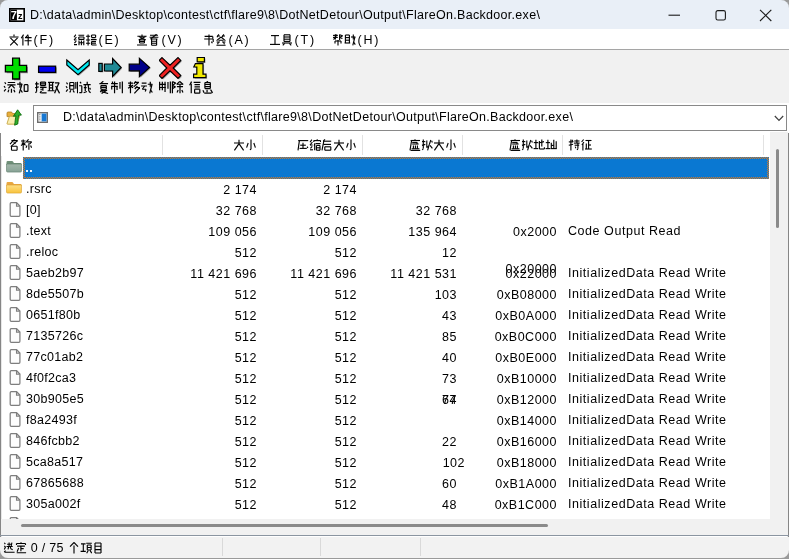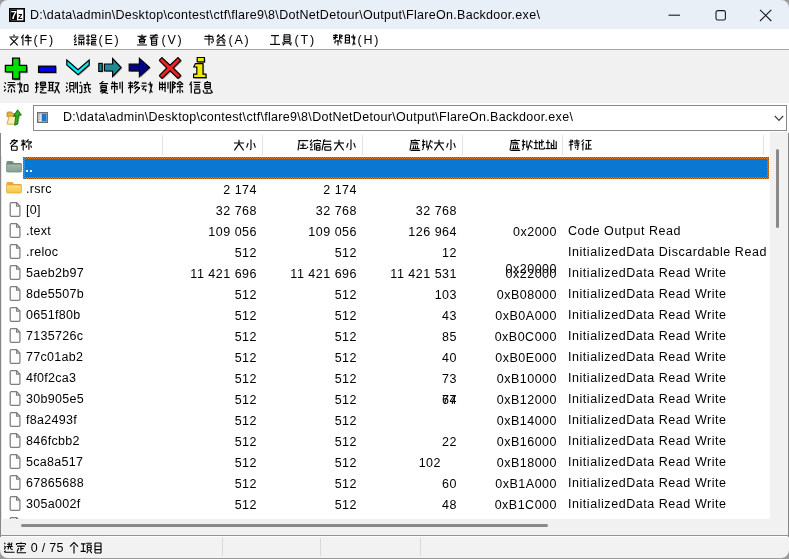--- a/index.html
+++ b/index.html
@@ -747,33 +747,32 @@
     <div class="num" style="right:532px;top:203.6px">32 768</div>
     <div class="num" style="right:432px;top:203.6px">32 768</div>
     <div class="num" style="right:332px;top:203.6px">32 768</div>
     <svg style="position:absolute;left:9px;top:222.7px" width="12" height="15" viewBox="0 0 12 15">
 <path d="M1.2,1.7 Q1.2,0.7 2.2,0.7 L7.6,0.7 L10.9,4 L10.9,13.3 Q10.9,14.3 9.9,14.3 L2.2,14.3 Q1.2,14.3 1.2,13.3 Z" fill="#fdfdfd" stroke="#7e7e7e" stroke-width="1.25"></path>
 <path d="M7.5,0.9 L7.5,4.1 L10.7,4.1" fill="none" stroke="#7e7e7e" stroke-width="1.1"></path>
 </svg>
     <div class="tx" style="left:26px;top:223.5px">.text</div>
     <div class="num" style="right:532px;top:224.6px">109 056</div>
     <div class="num" style="right:432px;top:224.6px">109 056</div>
-    <div class="num" style="right:332px;top:224.6px">126 964</div>
+    <div class="num" style="right:332px;top:224.6px">135 964</div>
     <div class="num" style="right:232px;top:224.6px">0x2000</div>
     <div class="tx" style="left:568px;top:223.5px;letter-spacing:0.55px">Code Output Read</div>
     <svg style="position:absolute;left:9px;top:243.7px" width="12" height="15" viewBox="0 0 12 15">
 <path d="M1.2,1.7 Q1.2,0.7 2.2,0.7 L7.6,0.7 L10.9,4 L10.9,13.3 Q10.9,14.3 9.9,14.3 L2.2,14.3 Q1.2,14.3 1.2,13.3 Z" fill="#fdfdfd" stroke="#7e7e7e" stroke-width="1.25"></path>
 <path d="M7.5,0.9 L7.5,4.1 L10.7,4.1" fill="none" stroke="#7e7e7e" stroke-width="1.1"></path>
 </svg>
     <div class="tx" style="left:26px;top:244.5px">.reloc</div>
     <div class="num" style="right:532px;top:245.6px">512</div>
     <div class="num" style="right:432px;top:245.6px">512</div>
     <div class="num" style="right:332px;top:245.6px">12</div>
     <div class="num" style="right:232px;top:262px">0x20000</div>
-    <div class="tx" style="left:568px;top:244.5px;letter-spacing:0.55px">InitializedData Discardable Read</div>
     <svg style="position:absolute;left:9px;top:264.7px" width="12" height="15" viewBox="0 0 12 15">
 <path d="M1.2,1.7 Q1.2,0.7 2.2,0.7 L7.6,0.7 L10.9,4 L10.9,13.3 Q10.9,14.3 9.9,14.3 L2.2,14.3 Q1.2,14.3 1.2,13.3 Z" fill="#fdfdfd" stroke="#7e7e7e" stroke-width="1.25"></path>
 <path d="M7.5,0.9 L7.5,4.1 L10.7,4.1" fill="none" stroke="#7e7e7e" stroke-width="1.1"></path>
 </svg>
     <div class="tx" style="left:26px;top:265.5px">5aeb2b97</div>
     <div class="num" style="right:532px;top:266.6px">11 421 696</div>
     <div class="num" style="right:432px;top:266.6px">11 421 696</div>
     <div class="num" style="right:332px;top:266.6px">11 421 531</div>
     <div class="num" style="right:232px;top:266.6px">0x22000</div>
     <div class="tx" style="left:568px;top:265.5px;letter-spacing:0.55px">InitializedData Read Write</div>
@@ -857,21 +856,21 @@
     <div class="num" style="right:332px;top:434.6px">22</div>
     <div class="num" style="right:232px;top:434.6px">0xB16000</div>
     <div class="tx" style="left:568px;top:433.5px;letter-spacing:0.55px">InitializedData Read Write</div>
     <svg style="position:absolute;left:9px;top:453.7px" width="12" height="15" viewBox="0 0 12 15">
 <path d="M1.2,1.7 Q1.2,0.7 2.2,0.7 L7.6,0.7 L10.9,4 L10.9,13.3 Q10.9,14.3 9.9,14.3 L2.2,14.3 Q1.2,14.3 1.2,13.3 Z" fill="#fdfdfd" stroke="#7e7e7e" stroke-width="1.25"></path>
 <path d="M7.5,0.9 L7.5,4.1 L10.7,4.1" fill="none" stroke="#7e7e7e" stroke-width="1.1"></path>
 </svg>
     <div class="tx" style="left:26px;top:454.5px">5ca8a517</div>
     <div class="num" style="right:532px;top:455.6px">512</div>
     <div class="num" style="right:432px;top:455.6px">512</div>
-    <div class="num" style="right:348px;top:455.6px">102</div>
+    <div class="num" style="right:324px;top:455.6px">102</div>
     <div class="num" style="right:232px;top:455.6px">0xB18000</div>
     <div class="tx" style="left:568px;top:454.5px;letter-spacing:0.55px">InitializedData Read Write</div>
     <svg style="position:absolute;left:9px;top:474.7px" width="12" height="15" viewBox="0 0 12 15">
 <path d="M1.2,1.7 Q1.2,0.7 2.2,0.7 L7.6,0.7 L10.9,4 L10.9,13.3 Q10.9,14.3 9.9,14.3 L2.2,14.3 Q1.2,14.3 1.2,13.3 Z" fill="#fdfdfd" stroke="#7e7e7e" stroke-width="1.25"></path>
 <path d="M7.5,0.9 L7.5,4.1 L10.7,4.1" fill="none" stroke="#7e7e7e" stroke-width="1.1"></path>
 </svg>
     <div class="tx" style="left:26px;top:475.5px">67865688</div>
     <div class="num" style="right:532px;top:476.6px">512</div>
     <div class="num" style="right:432px;top:476.6px">512</div>
     <div class="num" style="right:332px;top:476.6px">60</div>

